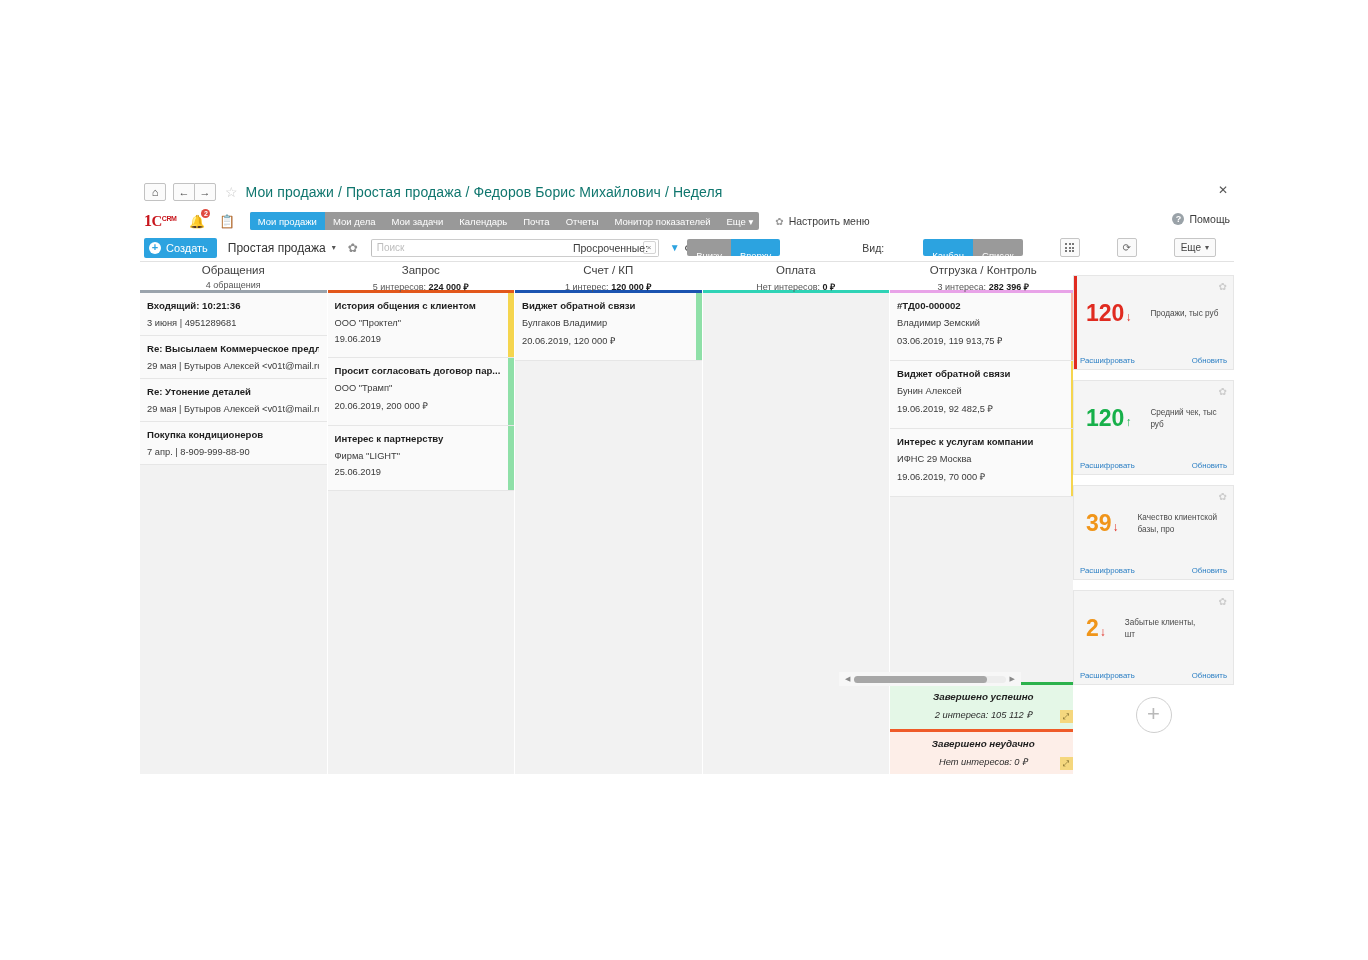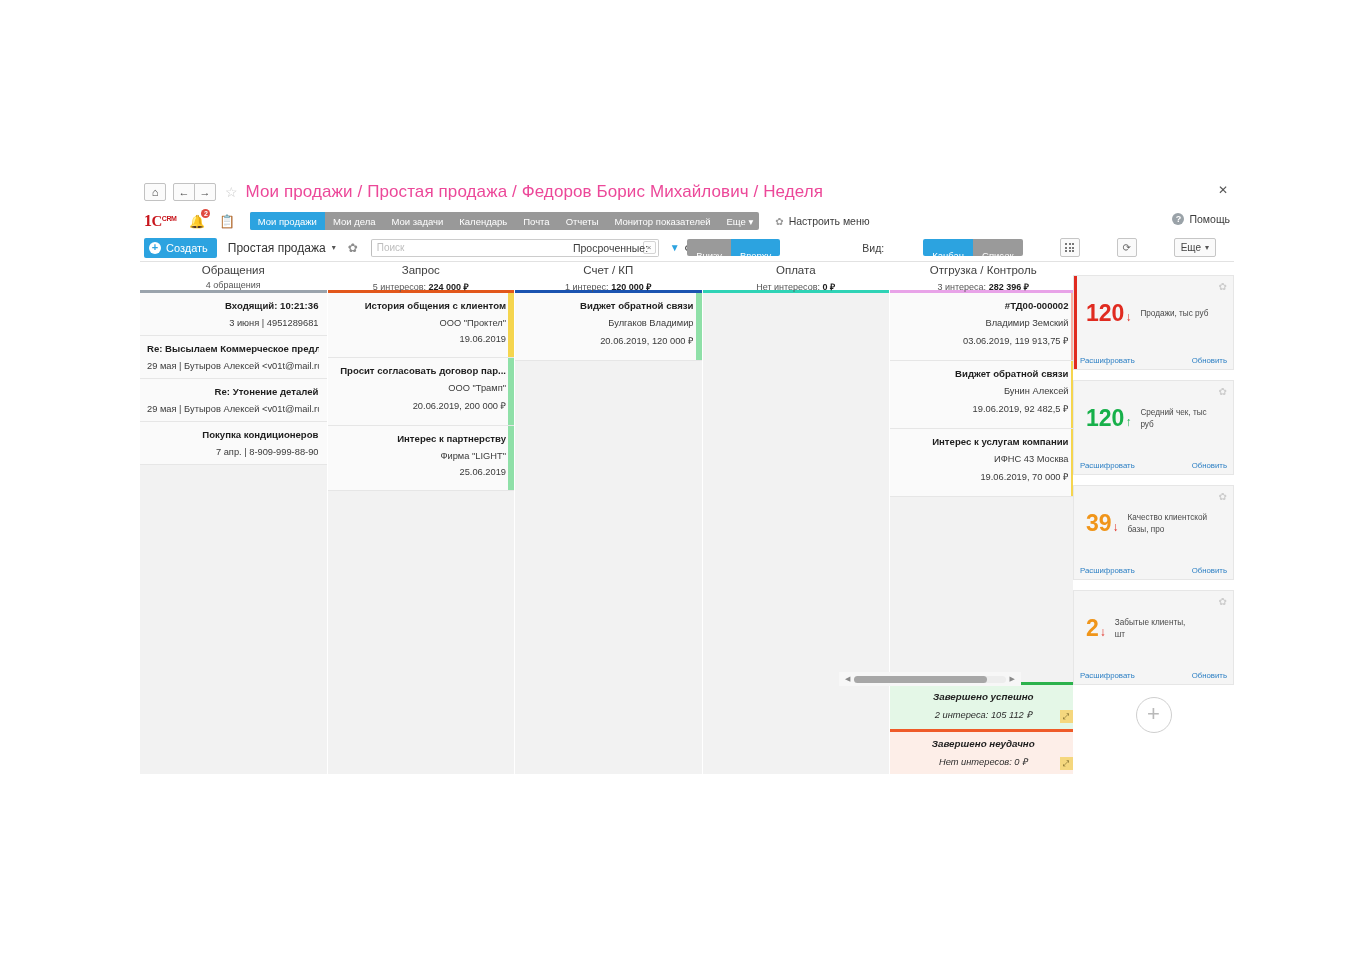--- a/index.html
+++ b/index.html
@@ -31,21 +31,21 @@
     display: flex; align-items: center; justify-content: center;
     font-size: 11px; color: #444; margin-right: 3px;
     cursor: pointer;
   }
   .navbtn.home { margin-right: 7px; }
   .navgroup { display: flex; }
   .navgroup .navbtn { border-radius: 0; margin-right: -1px; }
   .navgroup .navbtn:first-child { border-radius: 2px 0 0 2px; }
   .navgroup .navbtn:last-child { border-radius: 0 2px 2px 0; }
   .star { color: #c9c9c9; font-size: 14px; margin: 0 8px 0 10px; cursor: pointer; }
-  .crumbs { font-size: 17px; color: #ec4899; letter-spacing: .1px; }
+  .crumbs { font-size: 14px; color: #0f766e; letter-spacing: .1px; }
   .winclose {
     position: absolute; right: 6px; top: 8px;
     font-size: 12px; color: #555; cursor: pointer;
   }
 
   
   .menubar {
     height: 26px;
     display: flex; align-items: center;
     padding-left: 4px;
@@ -199,21 +199,20 @@
     overflow: hidden;
   }
   .col-gap { width: 1px; }
 
   .card {
     position: relative;
     background: #fafafa;
     border-bottom: 1px solid #e6e6e6;
     padding: 7px 8px 7px 7px;
     cursor: pointer;
-    text-align: right;
   }
   .card.sel { border: 2px solid #f0b323; background: #fbfbfb; }
   .card-t {
     font-size: 9.6px; font-weight: bold; color: #1e1e1e;
     white-space: nowrap; overflow: hidden;
     margin-bottom: 7px;
   }
   .card-l { font-size: 9.3px; color: #3a3a3a; margin-bottom: 6px; white-space: nowrap; overflow: hidden; }
   .card-l:last-child { margin-bottom: 0; }
   .card-flag {
@@ -258,21 +257,21 @@
   }
   .widget .accent {
     position: absolute; left: 0; top: 0; bottom: 0; width: 3px;
   }
   .widget .wgear {
     position: absolute; right: 6px; top: 5px;
     color: #cdcdcd; font-size: 10px; cursor: pointer;
   }
   .widget .wmain {
     display: flex; align-items: center;
-    height: 75px; padding-left: 12px; gap: 9px;
+    height: 75px; padding-left: 12px; gap: 19px;
   }
   .widget .wnum {
     font-size: 23px; font-weight: bold;
     display: flex; align-items: baseline;
   }
   .widget .warrow { font-size: 12px; margin-left: 1px; }
   .widget .wlabel { font-size: 8.2px; color: #4a4a4a; line-height: 1.35; max-width: 80px; }
   .widget .wfoot {
     position: absolute; left: 0; right: 0; bottom: 4px;
     display: flex; justify-content: space-between;
@@ -483,21 +482,21 @@
             <div class="card-flag" style="background:#f7b3a8"></div>
           </div>
           <div class="card">
             <div class="card-t">Виджет обратной связи</div>
             <div class="card-l">Бунин Алексей</div>
             <div class="card-l">19.06.2019, 92 482,5 ₽</div>
             <div class="card-flag" style="background:#f5d54e"></div>
           </div>
           <div class="card">
             <div class="card-t">Интерес к услугам компании</div>
-            <div class="card-l">ИФНС 43 Москва</div>
+            <div class="card-l">ИФНС 29 Москва</div>
             <div class="card-l">19.06.2019, 70 000 ₽</div>
             <div class="card-flag" style="background:#f5d54e"></div>
           </div>
           <div style="height: 185px;"></div>
           <div class="statusbox" style="background: rgb(228, 247, 231);">
             <div class="bar" style="background:#2bb24c"></div>
             <div class="inner">
               <div class="st">Завершено успешно</div>
               <div class="ss">2 интереса: 105 112 ₽</div>
             </div>

